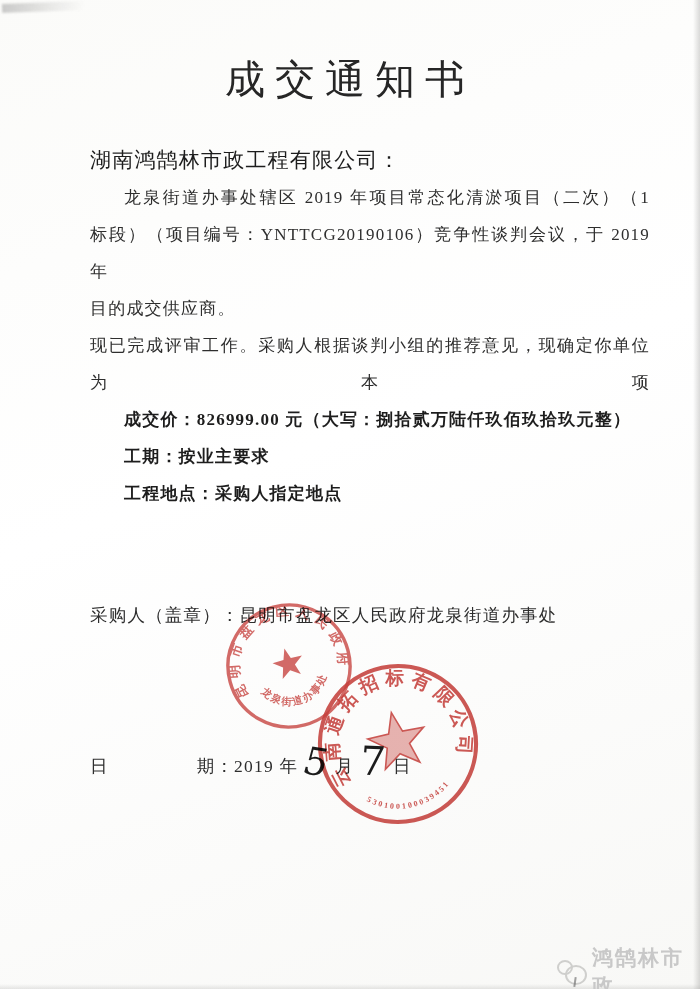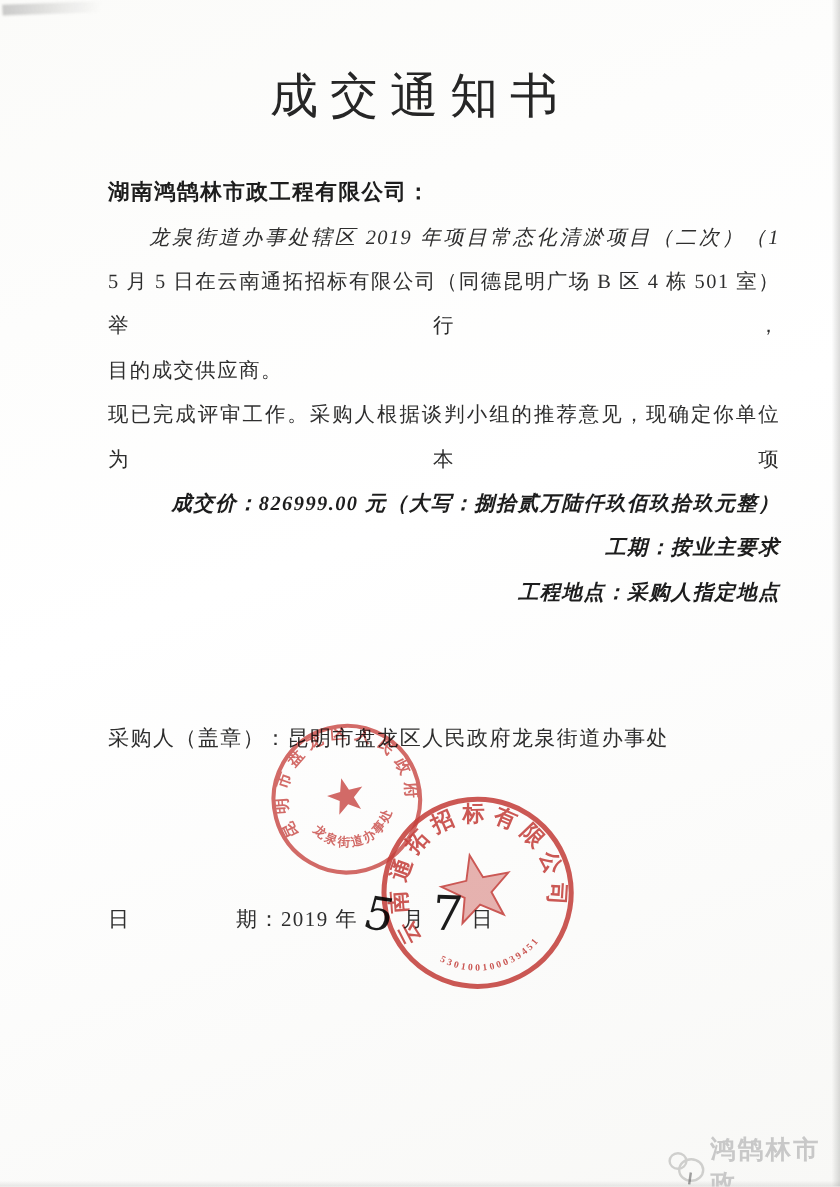--- a/index.html
+++ b/index.html
@@ -25,35 +25,34 @@
     padding:0 50px 0 90px;
   }
   .line{
     font-size:17px;
     line-height:37px;
     letter-spacing:1.2px;
     white-space:nowrap;
   }
   .recipient{
     margin-top:34px;
-    font-weight:bold;
-    font-size:18px;
+    font-weight:normal;
+    font-size:21px;
     color:#1d1d1d;
   }
   .jline{
     white-space:normal;
     text-align:justify;
     text-align-last:justify;
     text-justify:inter-ideograph;
   }
-  .pad2{padding-left:2em;font-style:italic;}
+  .pad2{padding-left:2em;}
   .term{
     font-weight:bold;
     color:#1d1d1d;
-    text-align:right;
   }
   .sp30{height:30px}.sp55{height:55px}.sp56{height:56px}.sp58{height:58px}
   .sig{font-size:17.5px;}
   .date-gap{display:inline-block;width:88px;}
   .hand{
     display:inline-block;
     font-family:"DejaVu Serif",serif;
     font-size:38px;
     line-height:20px;
     color:#1b1b1b;
@@ -108,21 +107,21 @@
   <div class="artifact-tl"></div>
   <div class="edge-right"></div>
   <div class="edge-bottom"></div>
 
   <div class="title">成交通知书</div>
 
   <div class="content">
     <div class="line recipient">湖南鸿鹄林市政工程有限公司：</div>
 
     <div class="line jline pad2">龙泉街道办事处辖区 2019 年项目常态化清淤项目（二次）（1</div>
-    <div class="line jline">5 月 5 日在云南通拓招标有限公司（同德昆明广场 B 区 4 栋 501 室）举行，</div>
+    <div class="line jline">标段）（项目编号：YNTTCG20190106）竞争性谈判会议，于 2019 年</div>
     <div class="line">目的成交供应商。</div>
     <div class="line jline">现已完成评审工作。采购人根据谈判小组的推荐意见，现确定你单位为本项</div>
 
     <div class="line term pad2">成交价：826999.00 元（大写：捌拾贰万陆仟玖佰玖拾玖元整）</div>
     <div class="line term pad2">工期：按业主要求</div>
     <div class="line term pad2">工程地点：采购人指定地点</div>
 
     <div class="sp30"></div>
 
 

